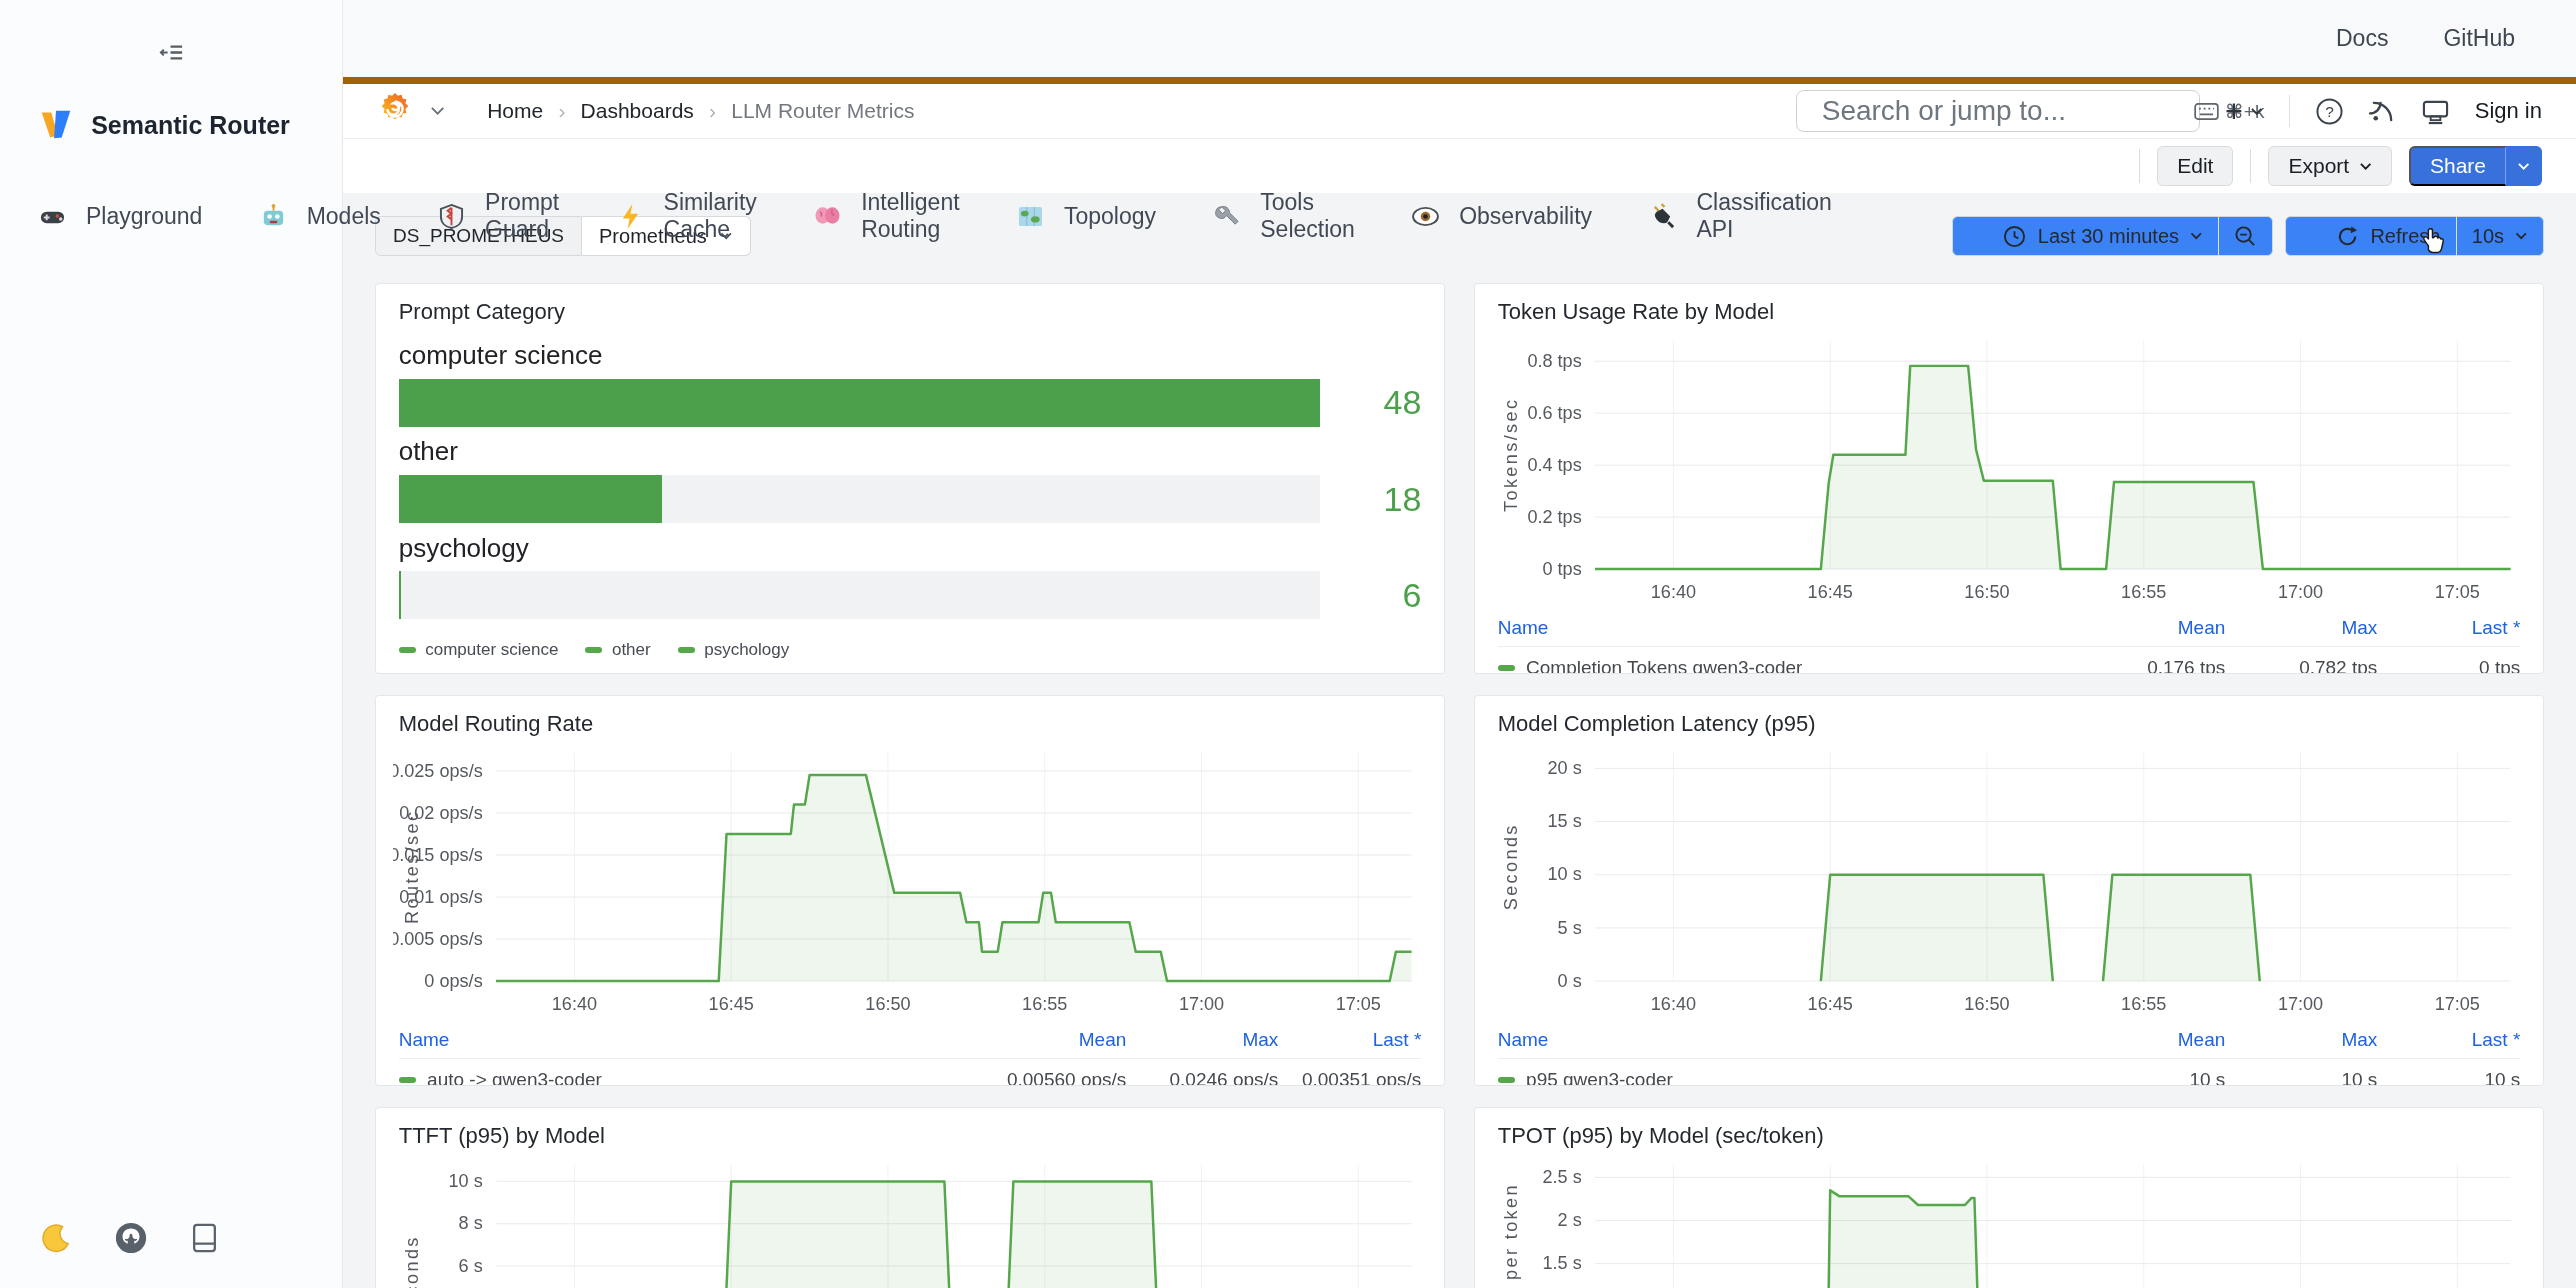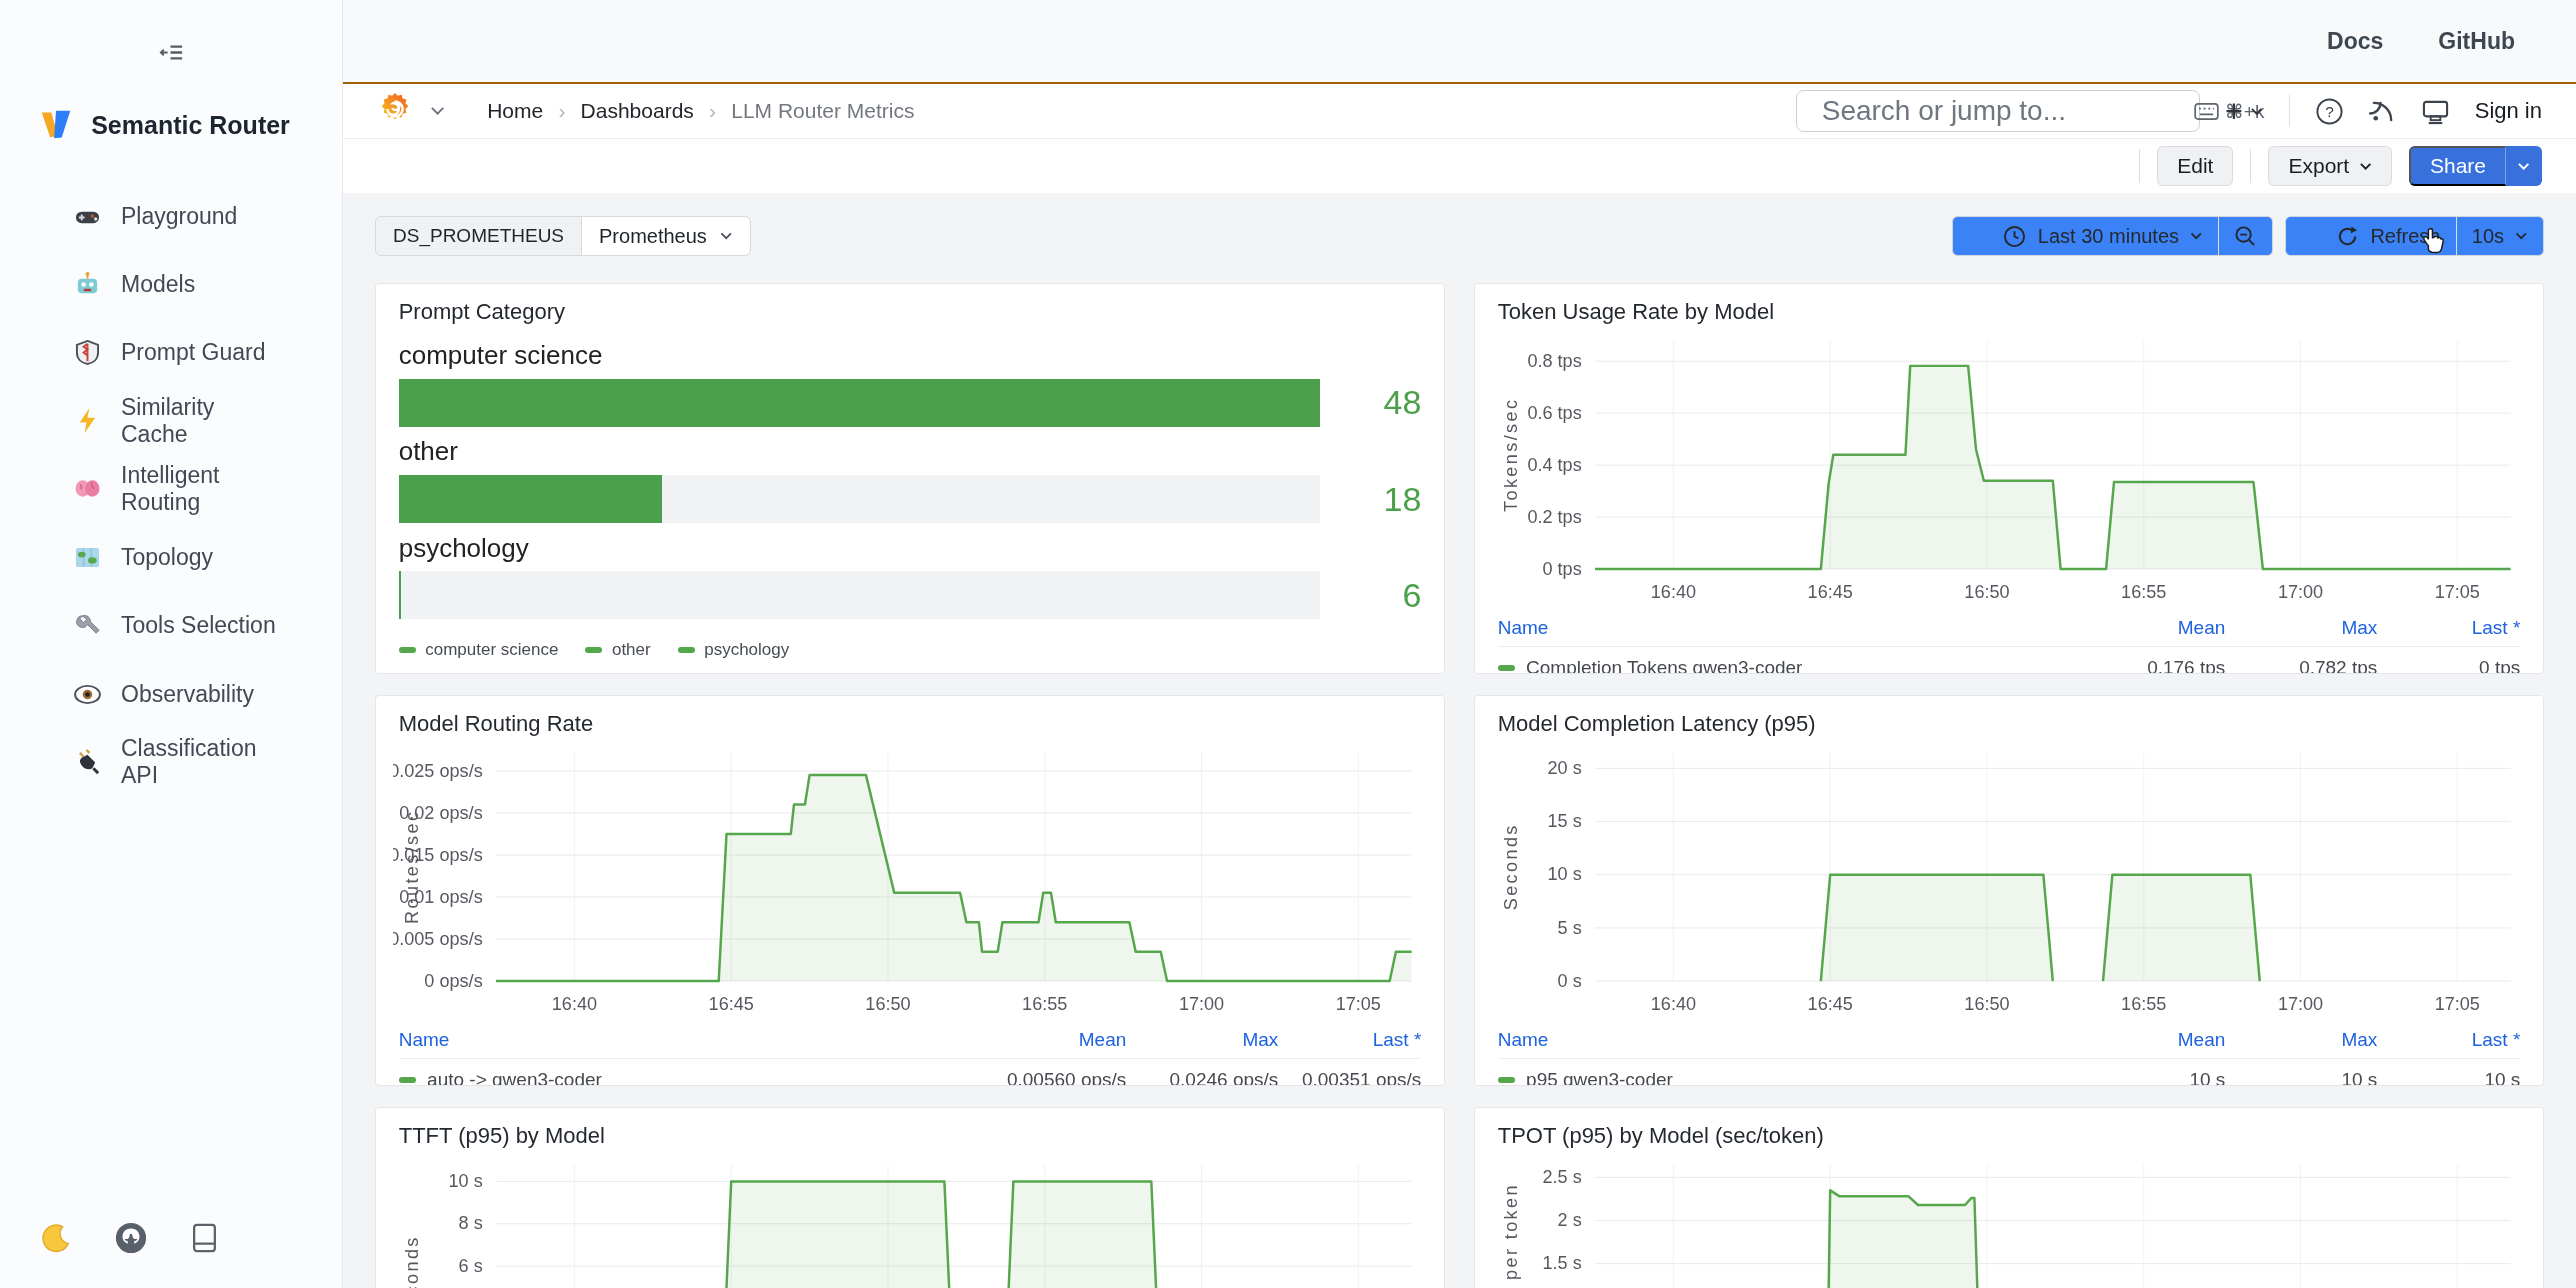--- a/index.html
+++ b/index.html
@@ -5,29 +5,29 @@
   * { margin:0; padding:0; box-sizing:border-box; }
   html,body { width:2576px; height:1288px; overflow:hidden; }
   body { font-family:"Liberation Sans", sans-serif; background:#fff; color:#22262b; }
   .app { display:flex; width:2576px; height:1288px; }
 
   
   .sidebar { width:343px; height:1288px; background:#fbfcfd; border-right:1px solid #e7e9ec; position:relative; flex:none; }
   .collapse-btn { display:flex; justify-content:center; padding-top:38px; color:#565d66; cursor:pointer; }
   .brand { display:flex; align-items:center; gap:15.2px; padding:0 36px; margin-top:38px; }
   .brand-label { font-size:25px; font-weight:700; color:#1d2530; }
-  .menu { margin-top:44px; padding:0 42px; display:flex; flex-direction:column; gap:14.3px;margin-left:10px; }
+  .menu { margin-top:44px; padding:0 17px; display:flex; flex-direction:row; gap:14.3px; }
   .menu-item { height:54px; border-radius:9.5px; display:flex; align-items:center; gap:19px; padding:0 21px; font-size:23px; color:#414955; cursor:pointer; }
   .menu-item.active { background:#2e6ce8; color:#fff; font-weight:500; }
   .menu-item .mi { width:29px; display:flex; justify-content:center; flex:none; }
   .sidebar-footer { position:absolute; left:40px; bottom:29px; display:flex; align-items:center; gap:42px; }
 
   
   .main { flex:1; display:flex; flex-direction:column; min-width:0; }
-  .top-strip { height:84px; background:#f8f9fb; border-bottom:2px solid #a16207; display:flex; align-items:center; justify-content:flex-end; gap:55px; padding-right:61px;font-weight:bold; }
+  .top-strip { height:84px; background:#f8f9fb; border-bottom:7px solid #a16207; display:flex; align-items:center; justify-content:flex-end; gap:55px; padding-right:61px; }
   .top-link { font-size:23px; color:#3e4651; cursor:pointer; }
 
   .navbar { height:55px; background:#fff; border-bottom:1px solid #eceef0; display:flex; align-items:center; padding:0 34px; gap:17px; }
   .crumbs { display:flex; align-items:center; gap:15.2px; margin-left:25px; }
   .crumb { font-size:21px; color:#22262b; cursor:pointer; }
   .crumb.current { color:#73787f; cursor:default; }
   .crumb-sep { color:#aeb3ba; font-size:21px; }
   .nav-right { margin-left:auto; display:flex; align-items:center; gap:25px; }
   .searchbox { width:404px; height:42px; border:1px solid #ccd0d5; border-radius:7.6px; display:flex; align-items:center; padding:0 13.3px; gap:11.4px; background:#fff; }
   .searchbox input { border:none; outline:none; flex:1; font-size:28px; color:#30353c; font-family:"Liberation Sans",sans-serif; background:transparent; }

